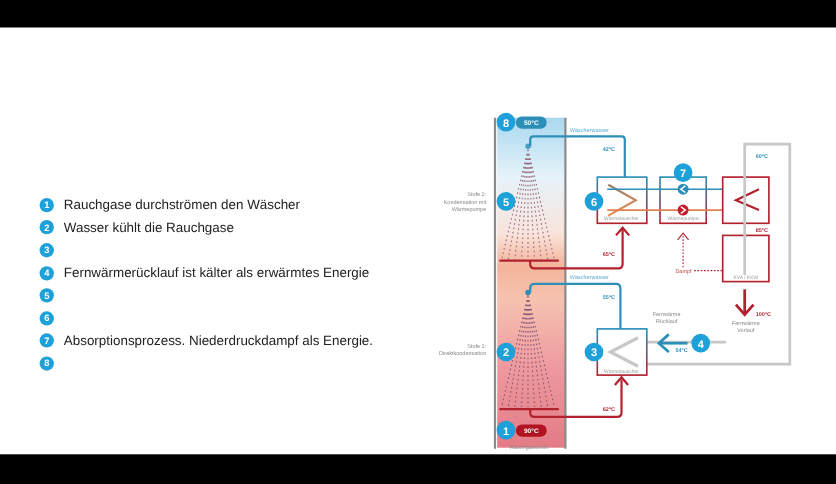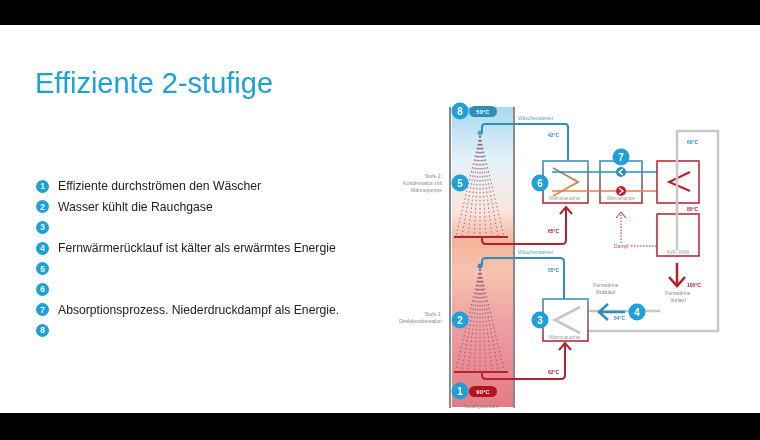--- a/index.html
+++ b/index.html
@@ -11,27 +11,26 @@
   .list li { display:flex; align-items:center; height:20.6px; font-size:12.2px; color:#222; }
   .num { width:13px; height:13px; border-radius:50%; background:#1ea0d8; color:#fff; font-size:8.5px; font-weight:bold; display:flex; align-items:center; justify-content:center; margin-right:9px; flex:0 0 13px; }
   .diagram { position:absolute; left:0; top:0; }
   .svgtxt { font-family:"Liberation Sans", sans-serif; }
 </style>
 </head>
 <body>
 
 <div class="slide">
   <h1 class="title">
-    <span>Effiziente 2-stufige</span>
   </h1>
 
   <ul class="list">
     <li>
         <span class="num">1</span>
-        <span>Effiziente durchströmen den Wäscher</span>
+        <span>Rauchgase durchströmen den Wäscher</span>
       </li>
     <li>
         <span class="num">2</span>
         <span>Wasser kühlt die Rauchgase</span>
       </li>
     <li>
         <span class="num">3</span>
       </li>
     <li>
         <span class="num">4</span>

